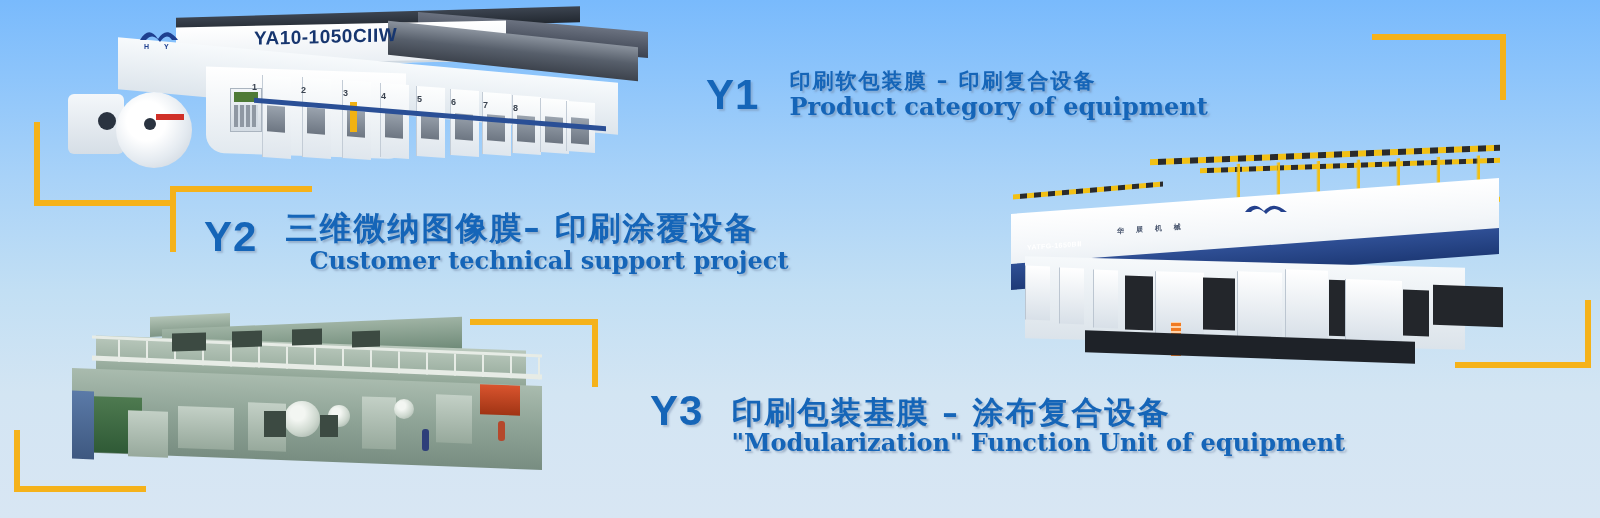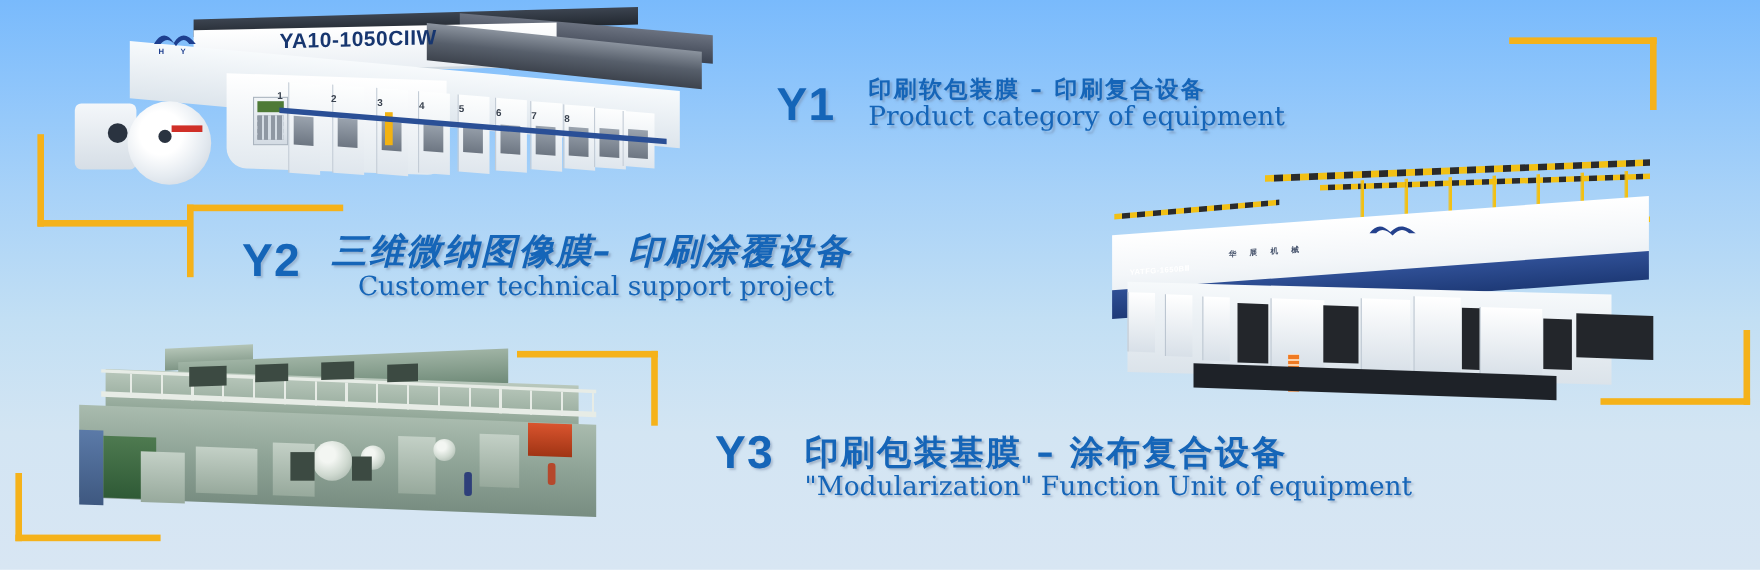--- a/index.html
+++ b/index.html
@@ -38,21 +38,21 @@
     color:#1565b8;
     font-weight:bold;
     font-family:"DejaVu Sans","Liberation Sans",sans-serif;
     letter-spacing:2px;
     line-height:1.05;
     white-space:nowrap;
     text-shadow:2px 2px 2px rgba(110,130,160,.5);
   }
   .en{
     color:#1565b8;
-    font-weight:normal;
+    font-weight:bold;
     font-family:"DejaVu Serif","Liberation Serif",serif;
     line-height:1.05;
     white-space:nowrap;
     text-shadow:2px 2px 2px rgba(110,130,160,.5);
   }
 
   
   .photo{position:absolute;}
 
   
@@ -332,24 +332,24 @@
   </div>
 
   <div class="grp" style="left:706px;top:70px;">
     <div class="ycode" style="font-size:42px;margin-right:30px;margin-top:4px;">Y1</div>
     <div class="lines">
       <div class="cn" style="font-size:21px;">印刷软包装膜 – 印刷复合设备</div>
       <div class="en" style="font-size:24px;margin-top:2px;">Product category of equipment</div>
     </div>
   </div>
 
-  <div class="grp" style="left:220px;top:212px;">
+  <div class="grp" style="left:204px;top:212px;">
     <div class="ycode" style="font-size:42px;margin-right:28px;margin-top:4px;">Y2</div>
     <div class="lines">
-      <div class="cn" style="font-size:32px;font-style:italic;">三维微纳图像膜– 印刷涂覆设备</div>
+      <div class="cn" style="font-size:32px;">三维微纳图像膜– 印刷涂覆设备</div>
       <div class="en" style="font-size:24px;margin-top:2px;margin-left:24px;">Customer technical support project</div>
     </div>
   </div>
 
   <div class="grp" style="left:650px;top:386px;">
     <div class="ycode" style="font-size:42px;margin-right:28px;margin-top:4px;">Y3</div>
     <div class="lines">
       <div class="cn" style="font-size:31px;margin-top:10px;">印刷包装基膜 – 涂布复合设备</div>
       <div class="en" style="font-size:24px;margin-top:1px;">"Modularization" Function Unit of equipment</div>
     </div>

